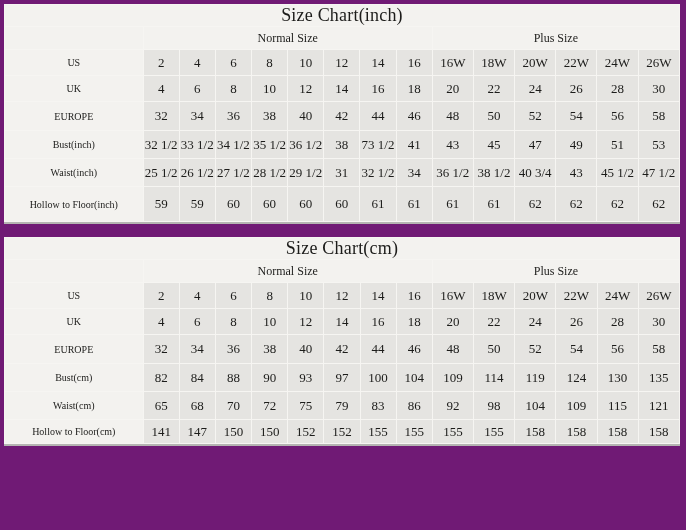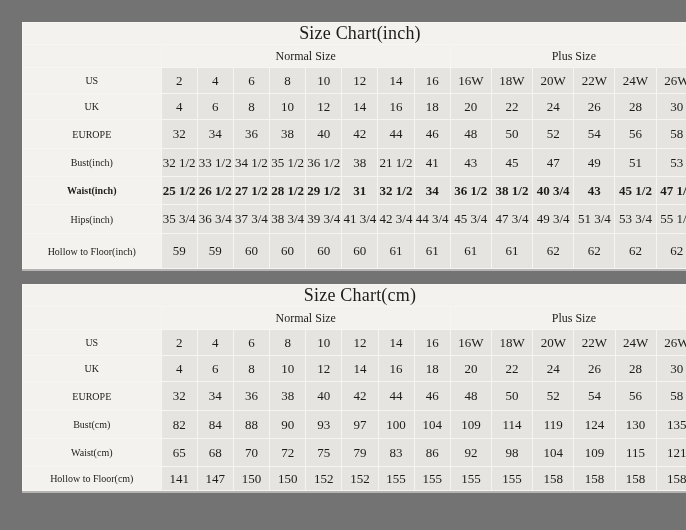--- a/index.html
+++ b/index.html
@@ -5,22 +5,22 @@
   html, body {
     margin: 0;
     padding: 0;
     background: #c8c8c8;
     font-family: "Liberation Serif", "DejaVu Serif", serif;
   }
   .canvas {
     width: 686px;
     height: 530px;
     box-sizing: border-box;
-    padding: 22px;
-    background: #737373;
+    padding: 4px;
+    background: #701a75;
     overflow: hidden;
   }
   table.size-table {
     border-collapse: collapse;
     table-layout: fixed;
     width: 676px;
     background: #e5e4e1;
     box-shadow: 0 2px 0 #b5b4b2;
     margin: 0 0 15px 0;
   }
@@ -142,62 +142,45 @@
           <td class="val-cell">58</td>
         </tr>
         <tr style="height: 28px;">
           <td class="label-cell">Bust(inch)</td>
           <td class="val-cell">32 1/2</td>
           <td class="val-cell">33 1/2</td>
           <td class="val-cell">34 1/2</td>
           <td class="val-cell">35 1/2</td>
           <td class="val-cell">36 1/2</td>
           <td class="val-cell">38</td>
-          <td class="val-cell">21 1/2</td>
+          <td class="val-cell">73 1/2</td>
           <td class="val-cell">41</td>
           <td class="val-cell">43</td>
           <td class="val-cell">45</td>
           <td class="val-cell">47</td>
           <td class="val-cell">49</td>
           <td class="val-cell">51</td>
           <td class="val-cell">53</td>
         </tr>
-        <tr style="height: 28px; font-weight: bold;">
+        <tr style="height: 28px;">
           <td class="label-cell">Waist(inch)</td>
           <td class="val-cell">25 1/2</td>
           <td class="val-cell">26 1/2</td>
           <td class="val-cell">27 1/2</td>
           <td class="val-cell">28 1/2</td>
           <td class="val-cell">29 1/2</td>
           <td class="val-cell">31</td>
           <td class="val-cell">32 1/2</td>
           <td class="val-cell">34</td>
           <td class="val-cell">36 1/2</td>
           <td class="val-cell">38 1/2</td>
           <td class="val-cell">40 3/4</td>
           <td class="val-cell">43</td>
           <td class="val-cell">45 1/2</td>
           <td class="val-cell">47 1/2</td>
-        </tr>
-        <tr style="height: 29px;">
-          <td class="label-cell">Hips(inch)</td>
-          <td class="val-cell">35 3/4</td>
-          <td class="val-cell">36 3/4</td>
-          <td class="val-cell">37 3/4</td>
-          <td class="val-cell">38 3/4</td>
-          <td class="val-cell">39 3/4</td>
-          <td class="val-cell">41 3/4</td>
-          <td class="val-cell">42 3/4</td>
-          <td class="val-cell">44 3/4</td>
-          <td class="val-cell">45 3/4</td>
-          <td class="val-cell">47 3/4</td>
-          <td class="val-cell">49 3/4</td>
-          <td class="val-cell">51 3/4</td>
-          <td class="val-cell">53 3/4</td>
-          <td class="val-cell">55 1/2</td>
         </tr>
         <tr style="height: 35px;">
           <td class="label-cell">Hollow to Floor(inch)</td>
           <td class="val-cell">59</td>
           <td class="val-cell">59</td>
           <td class="val-cell">60</td>
           <td class="val-cell">60</td>
           <td class="val-cell">60</td>
           <td class="val-cell">60</td>
           <td class="val-cell">61</td>

